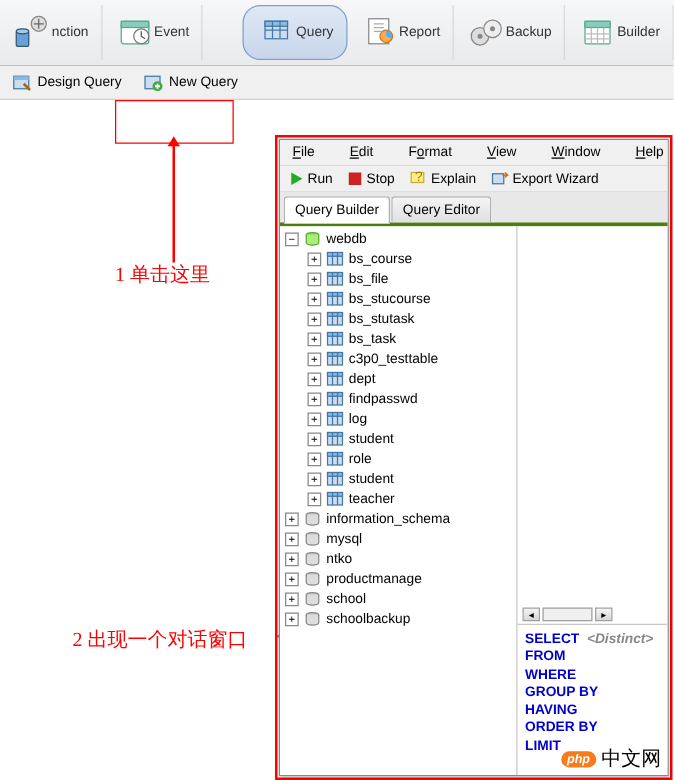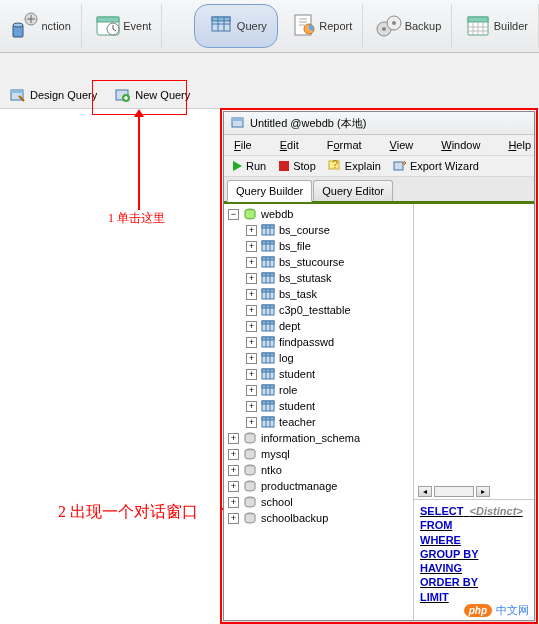--- a/index.html
+++ b/index.html
@@ -7,32 +7,32 @@
     
     
     .main-toolbar { display: flex; background: linear-gradient(to bottom, #f6f7f8, #e8eaec); border-bottom: 1px solid #c0c0c0; padding: 4px 0; }
     .tb-item { display: flex; flex-direction: row; align-items: center; padding: 4px 10px; border-right: 1px solid #d8d8d8; cursor: pointer; min-width: 60px; }
     .tb-item.active { background: linear-gradient(to bottom, #e0e8f4, #c8d6ec); border: 1px solid #7a9ecf; border-radius: 14px; margin-left: 32px; }
     .tb-icon { width: 32px; height: 32px; margin-bottom: 2px; display: flex; align-items: center; justify-content: center; }
     .tb-label { font-size: 11px; color: #333; }
     
     
     .sub-toolbar { display: flex; align-items: center; padding: 3px 6px; background: #f0f0f0; border-bottom: 1px solid #d0d0d0; gap: 10px; }
-    .sub-item { display: flex; align-items: center; gap: 4px; cursor: pointer; padding: 2px 4px; margin-top: 29px; }
+    .sub-item { display: flex; align-items: center; gap: 4px; cursor: pointer; padding: 2px 4px; }
     .sub-icon { width: 16px; height: 16px; display: inline-flex; align-items: center; justify-content: center; }
     
     
     .red-box { position: absolute; border: 1px solid red; pointer-events: none; }
     .red-box.box1 { top: 80px; left: 92px; width: 95px; height: 35px; }
     .red-box.box2 { top: 108px; left: 220px; width: 318px; height: 516px; border-width: 2px; }
     
     
     .arrow1 { position: absolute; top: 115px; left: 138px; width: 2px; height: 95px; background: red; }
     .arrow1:before { content: ''; position: absolute; top: -6px; left: -4px; border-left: 5px solid transparent; border-right: 5px solid transparent; border-bottom: 8px solid red; }
-    .ann1 { position: absolute; top: 210px; left: 108px; color: red; font-size: 12px; font-family: '宋体', SimSun; }
+    .ann1 { position: absolute; top: 210px; left: 92px; color: red; font-size: 16px; font-family: '宋体', SimSun; }
     
     .arrow2 { position: absolute; top: 508px; left: 222px; width: 160px; height: 2px; background: red; }
     .arrow2:after { content: ''; position: absolute; right: -6px; top: -4px; border-top: 5px solid transparent; border-bottom: 5px solid transparent; border-left: 8px solid red; }
     .ann2 { position: absolute; top: 502px; left: 58px; color: red; font-size: 16px; font-family: '宋体', SimSun; }
     
     
     .dlg { position: absolute; top: 111px; left: 223px; width: 312px; height: 510px; background: #fff; border: 1px solid #888; box-shadow: 1px 1px 3px rgba(0,0,0,0.2); display: flex; flex-direction: column; }
     .dlg-title { background: linear-gradient(to bottom, #f6f7f8, #e8eaec); padding: 3px 6px; display: flex; align-items: center; gap: 4px; border-bottom: 1px solid #c8c8c8; }
     .dlg-title-icon { width: 16px; height: 16px; }
     .dlg-menu { display: flex; gap: 16px; padding: 2px 4px; background: #f0f0f0; border-bottom: 1px solid #d8d8d8; }
@@ -60,28 +60,28 @@
     .tree-toggle { width: 11px; height: 11px; border: 1px solid #888; display: inline-flex; align-items: center; justify-content: center; margin-right: 3px; font-size: 9px; line-height: 1; background: #fff; cursor: pointer; }
     .tree-icon { width: 16px; height: 14px; margin-right: 3px; display: inline-flex; align-items: center; justify-content: center; }
     .tree-label { cursor: default; }
     
     .right-pane { flex: 1; display: flex; flex-direction: column; background: #fff; }
     .right-top { flex: 1; border-bottom: 1px solid #c8c8c8; position: relative; }
     .mini-scroll { position: absolute; bottom: 2px; left: 4px; display: flex; align-items: center; gap: 2px; }
     .mini-btn { width: 14px; height: 11px; border: 1px solid #a0a0a0; background: linear-gradient(#f4f4f4,#d8d8d8); font-size: 8px; display: inline-flex; align-items: center; justify-content: center; cursor: pointer; }
     .mini-track { width: 40px; height: 11px; border: 1px solid #a0a0a0; background: #f0f0f0; }
     
-    .right-bottom { height: 120px; padding: 4px 6px; font-family: 'Courier New', monospace; font-size: 11px; position: relative; text-decoration: underline; }
+    .right-bottom { height: 120px; padding: 4px 6px; font-family: 'Courier New', monospace; font-size: 11px; position: relative; }
     .sql-kw { color: #0000cc; font-weight: bold; display: block; line-height: 1.3; }
     .sql-gray { color: #888; font-style: italic; }
     
     
     .wm { position: absolute; bottom: 6px; right: 10px; display: flex; align-items: center; gap: 4px; }
     .wm-badge { background: #f77a1b; color: #fff; padding: 1px 5px; border-radius: 8px; font-size: 10px; font-weight: bold; font-style: italic; }
-    .wm-text { color: #3b82f6; font-size: 11px; }
+    .wm-text { color: #000000; font-size: 16px; }
     
     
     svg { display: block; }
   </style>
 </head>
 <body>
 
 <div class="main-toolbar">
   <div class="tb-item">
     <div class="tb-icon">
@@ -180,29 +180,20 @@
 
 <div class="red-box box1"></div>
 <div class="arrow1"></div>
 <div class="ann1">1 单击这里</div>
 
 <div class="red-box box2"></div>
 <div class="arrow2"></div>
 <div class="ann2">2 出现一个对话窗口</div>
 
 <div class="dlg">
-  <div class="dlg-title">
-    <span class="dlg-title-icon">
-      <svg width="16" height="16" viewBox="0 0 16 16">
-          <rect x="2" y="3" width="11" height="9" fill="#cde" stroke="#47a"></rect>
-          <rect x="2" y="3" width="11" height="3" fill="#8bd"></rect>
-        </svg>
-    </span>
-    <span>Untitled @webdb (本地)</span>
-  </div>
 
   <div class="dlg-menu">
     <span><u>F</u>ile</span>
     <span><u>E</u>dit</span>
     <span>F<u>o</u>rmat</span>
     <span><u>V</u>iew</span>
     <span><u>W</u>indow</span>
     <span><u>H</u>elp</span>
   </div>
 

